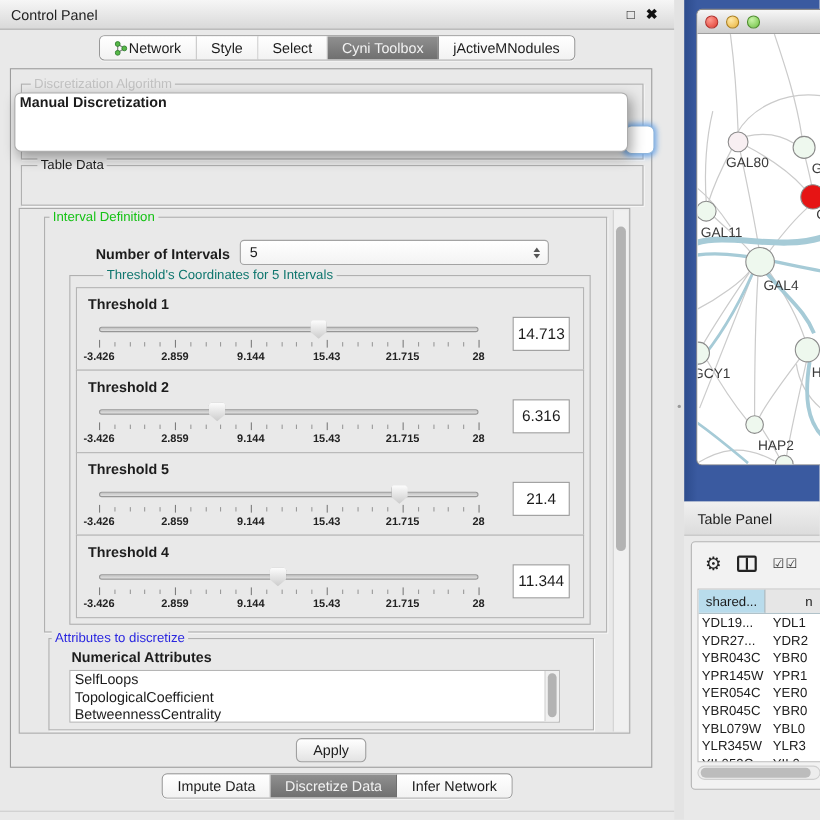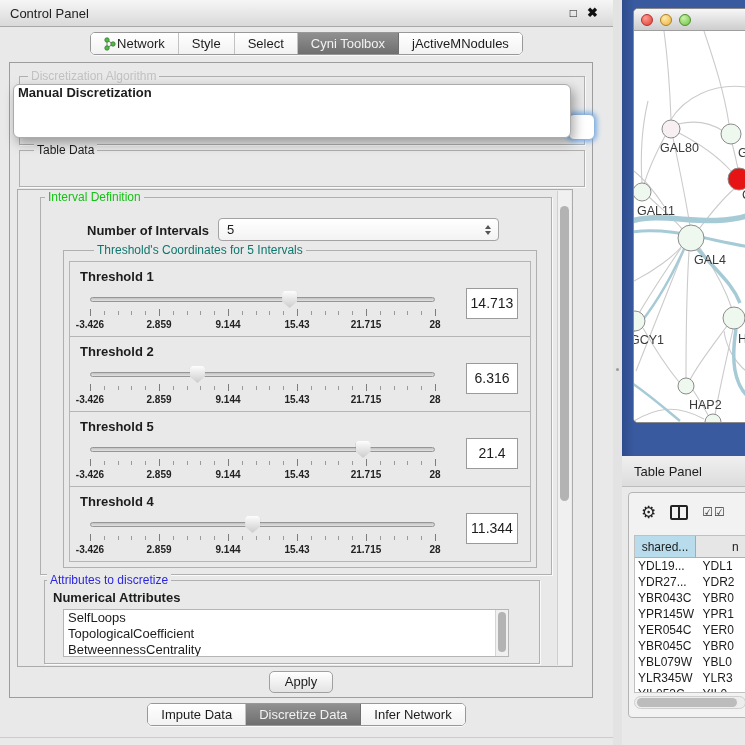--- a/index.html
+++ b/index.html
@@ -89,21 +89,21 @@
   .t-ticks { position:absolute; left:0; right:0; top:18px; height:9px; }
   .tick { position:absolute; top:2px; width:1px; height:4px; background:#9a9a9a; }
   .tick.major { top:0; height:7px; background:#7d7d7d; }
   .t-ticklabels { position:absolute; left:0; right:0; top:28px; height:12px; }
   .t-ticklabels span { position:absolute; transform:translateX(-50%); font-size:10px; font-weight:bold; color:#222; white-space:nowrap; }
   .t-value { position:absolute; right:12px; top:26px; width:52px; height:31px; background:#fff;
     border:1px solid #9a9a9a; font-size:14px; text-align:center; line-height:29px; }
 
   #attr-group { left:26px; top:390px; width:496px; height:84px; }
   #attr-group > .grouplabel { left:2px; color:#2a26df; }
-  #attr-title { position:absolute; left:8px; top:9px; font-size:13px; font-weight:bold; }
+  #attr-title { position:absolute; left:20px; top:9px; font-size:13px; font-weight:bold; }
   #attr-list { position:absolute; left:18px; top:28px; width:446px; height:48px; background:#fff;
     border:1px solid #b5b5b5; overflow:hidden; }
   .attr-item { font-size:13px; padding-left:4px; height:16px; line-height:16px; white-space:nowrap; }
   #attr-vscroll { position:absolute; right:0; top:0; bottom:0; width:13px; background:#f0f0f0; border-left:1px solid #d5d5d5; }
   #attr-vthumb { position:absolute; left:2px; top:2px; width:8px; height:40px; background:#b3b3b3; border-radius:4px; }
 
   #apply-btn { position:absolute; left:259px; top:608px; width:64px; height:22px;
     background:linear-gradient(#ffffff,#e3e3e3); border:1px solid #a0a0a0; border-radius:5px;
     font-size:13px; text-align:center; line-height:20px; }
 

